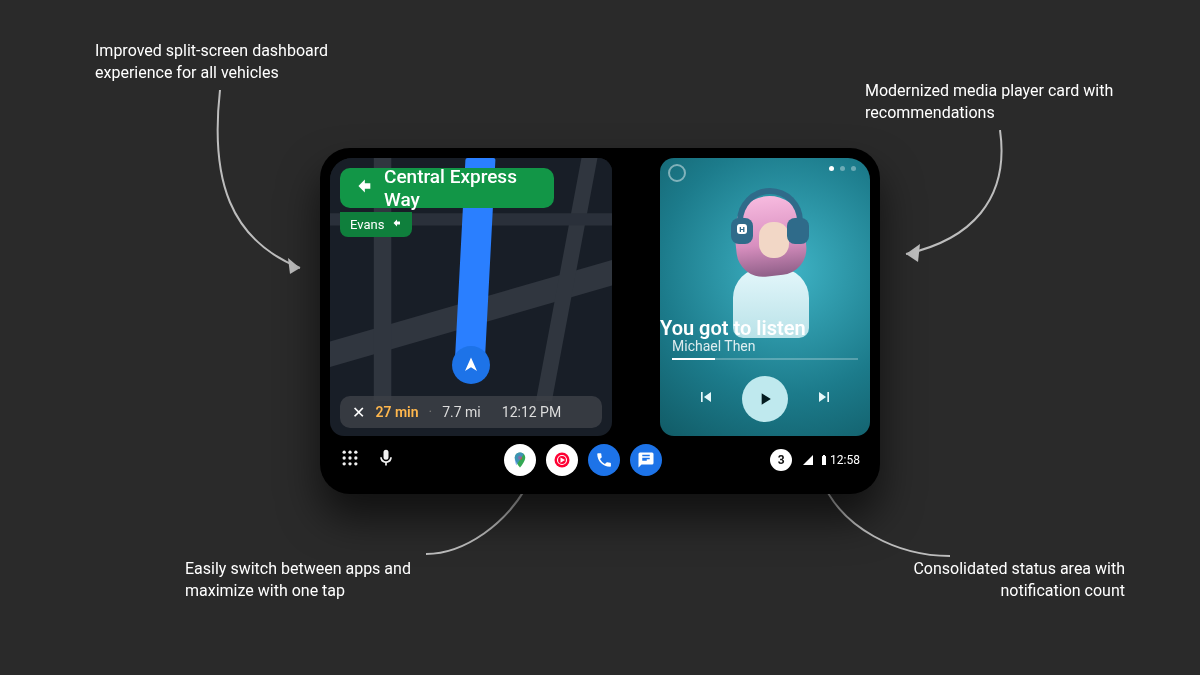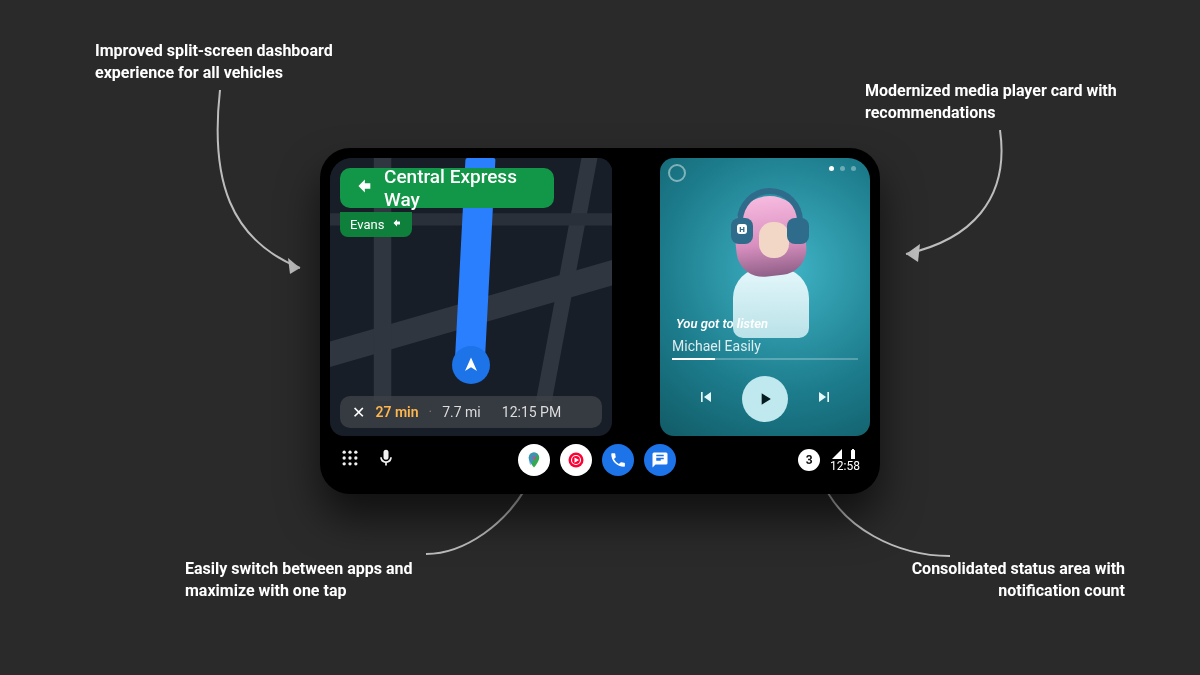--- a/index.html
+++ b/index.html
@@ -1,19 +1,19 @@
 <!DOCTYPE html>
 <html><head>
 <meta charset="utf-8">
 <style>
   html,body{margin:0;padding:0;width:1200px;height:675px;background:#2a2a2a;font-family:-apple-system,BlinkMacSystemFont,"Segoe UI",Roboto,Arial,sans-serif;color:#fff;overflow:hidden;}
   *{box-sizing:border-box;}
 
   
-  .callout{position:absolute;color:#fff;font-size:16px;line-height:1.4;max-width:260px;font-weight:bold;}
+  .callout{position:absolute;color:#fff;font-size:16px;line-height:1.4;max-width:260px;}
   .callout.top-left{left:95px;top:40px;}
   .callout.top-right{right:75px;top:80px;}
   .callout.bottom-left{left:185px;top:558px;}
   .callout.bottom-right{right:75px;top:558px;text-align:right;}
 
   .arrow{position:absolute;stroke:#bdbdbd;stroke-width:2;fill:none;}
   .arrow-head{fill:#bdbdbd;stroke:none;}
 
   
   .device{position:absolute;left:320px;top:148px;width:560px;height:346px;background:#000;border-radius:30px;box-shadow:0 24px 40px rgba(0,0,0,.6);}
@@ -33,21 +33,21 @@
   .eta-x{color:#fff;font-size:16px;}
 
   
   .media{position:absolute;left:330px;top:0;right:0;height:278px;border-radius:14px;overflow:hidden;
          background:radial-gradient(circle at 60% 40%,#3fb4c6 0%,#1c7b8b 60%,#115b66 100%);}
   .media-art{position:absolute;inset:0;}
   .media .dots{position:absolute;top:8px;right:14px;display:flex;gap:6px;}
   .media .dots span{width:5px;height:5px;border-radius:50%;background:rgba(255,255,255,.35);}
   .media .dots span.active{background:#fff;}
   .media .srcicon{position:absolute;top:6px;left:8px;width:18px;height:18px;border:2px solid rgba(255,255,255,.45);border-radius:50%;}
-  .media .track-title{position:absolute;left:16px;right:12px;top:158px;font-size:13px;font-weight:600;color:#fff;font-style:italic;}
+  .media .track-title{position:absolute;left:0;right:12px;top:158px;font-size:20px;font-weight:600;color:#fff;}
   .media .track-artist{position:absolute;left:12px;right:12px;top:180px;font-size:14px;color:rgba(255,255,255,.85);}
   .media .track-progress{position:absolute;left:12px;right:12px;top:200px;height:2px;background:rgba(255,255,255,.25);}
   .media .track-progress .fill{height:2px;background:#fff;width:23%;}
   .media .controls{position:absolute;left:0;right:0;bottom:14px;display:flex;align-items:center;justify-content:center;gap:26px;}
   .media .ctrl svg{width:20px;height:20px;fill:#e6f7fa;}
   .media .play{width:46px;height:46px;border-radius:50%;background:#bfe9ee;display:flex;align-items:center;justify-content:center;}
   .media .play svg{width:20px;height:20px;fill:#041c20;}
 
   
   .dock{position:absolute;left:0;right:0;bottom:0;height:48px;background:#000;display:flex;align-items:center;padding:0 10px;}
@@ -55,21 +55,21 @@
   .dock .center{flex:1;display:flex;align-items:center;justify-content:center;gap:10px;}
   .dock .right{display:flex;align-items:center;gap:10px;}
   .appicon{width:32px;height:32px;border-radius:50%;display:flex;align-items:center;justify-content:center;}
   .grid-btn svg,.mic-btn svg{width:20px;height:20px;fill:#f1f1f1;}
   .ic-maps{background:#fff;}
   .ic-yt{background:#fff;}
   .ic-phone{background:#1d73e8;}
   .ic-msg{background:#1d73e8;}
   .appicon svg{width:18px;height:18px;}
   .badge{width:22px;height:22px;border-radius:50%;background:#fff;color:#111;font-size:12px;font-weight:700;display:flex;align-items:center;justify-content:center;}
-  .status-icons{display:flex;flex-direction:column;align-items:center;line-height:1;}
+  .status-icons{display:flex;flex-direction:row;align-items:center;line-height:1;}
   .status-icons .row{display:flex;gap:4px;align-items:flex-end;}
   .status-icons svg{width:12px;height:12px;fill:#fff;}
   .clock{font-size:12px;color:#fff;}
 
   
   .figure{position:absolute;left:55px;top:20px;width:110px;height:160px;}
   .figure .hair{position:absolute;left:20px;top:18px;width:70px;height:80px;border-radius:40px 40px 30px 30px;background:linear-gradient(180deg,#f7badf 0%,#d88fbf 60%,#8f5f88 100%);transform:rotate(-6deg);}
   .figure .face{position:absolute;left:44px;top:44px;width:30px;height:36px;border-radius:14px;background:#f2d7c6;}
   .figure .body{position:absolute;left:18px;top:90px;width:76px;height:70px;border-radius:30px 30px 10px 10px;background:linear-gradient(180deg,#e4f7fb,#b9e2e8);}
   .figure .hp-band{position:absolute;left:22px;top:10px;width:66px;height:40px;border:6px solid #2f6b8a;border-bottom:none;border-radius:40px 40px 0 0;}
@@ -140,21 +140,21 @@
             <path d="M12 2l8 18-8-5-8 5 8-18z"></path>
           </svg>
       </div>
 
       <div class="eta-bar">
         <span class="eta-x">✕</span>
         <span class="dur">27 min</span>
         <span class="dot">·</span>
         <span>7.7 mi</span>
         <span class="sep"></span>
-        <span>12:15 PM</span>
+        <span>12:12 PM</span>
       </div>
     </div>
 
     <div class="media">
       <div class="srcicon"></div>
       <div class="dots">
         <span class="active"></span>
           <span></span>
           <span></span>
       </div>
@@ -163,21 +163,21 @@
           <div class="body"></div>
           <div class="hair"></div>
           <div class="face"></div>
           <div class="hp-band"></div>
           <div class="hp-cup l"></div>
           <div class="hp-cup r"></div>
           <div class="hp-badge l">H</div>
         </div>
       </div>
       <div class="track-title">You got to listen</div>
-      <div class="track-artist">Michael Easily</div>
+      <div class="track-artist">Michael Then</div>
       <div class="track-progress">
           <div class="fill" style="width: 23%;"></div>
         </div>
       <div class="controls">
         <span class="ctrl">
           <svg viewBox="0 0 24 24">
               <path d="M6 6h2v12H6V6zm3.5 6L18 6v12l-8.5-6z"></path>
             </svg>
         </span>
         <span class="play">

